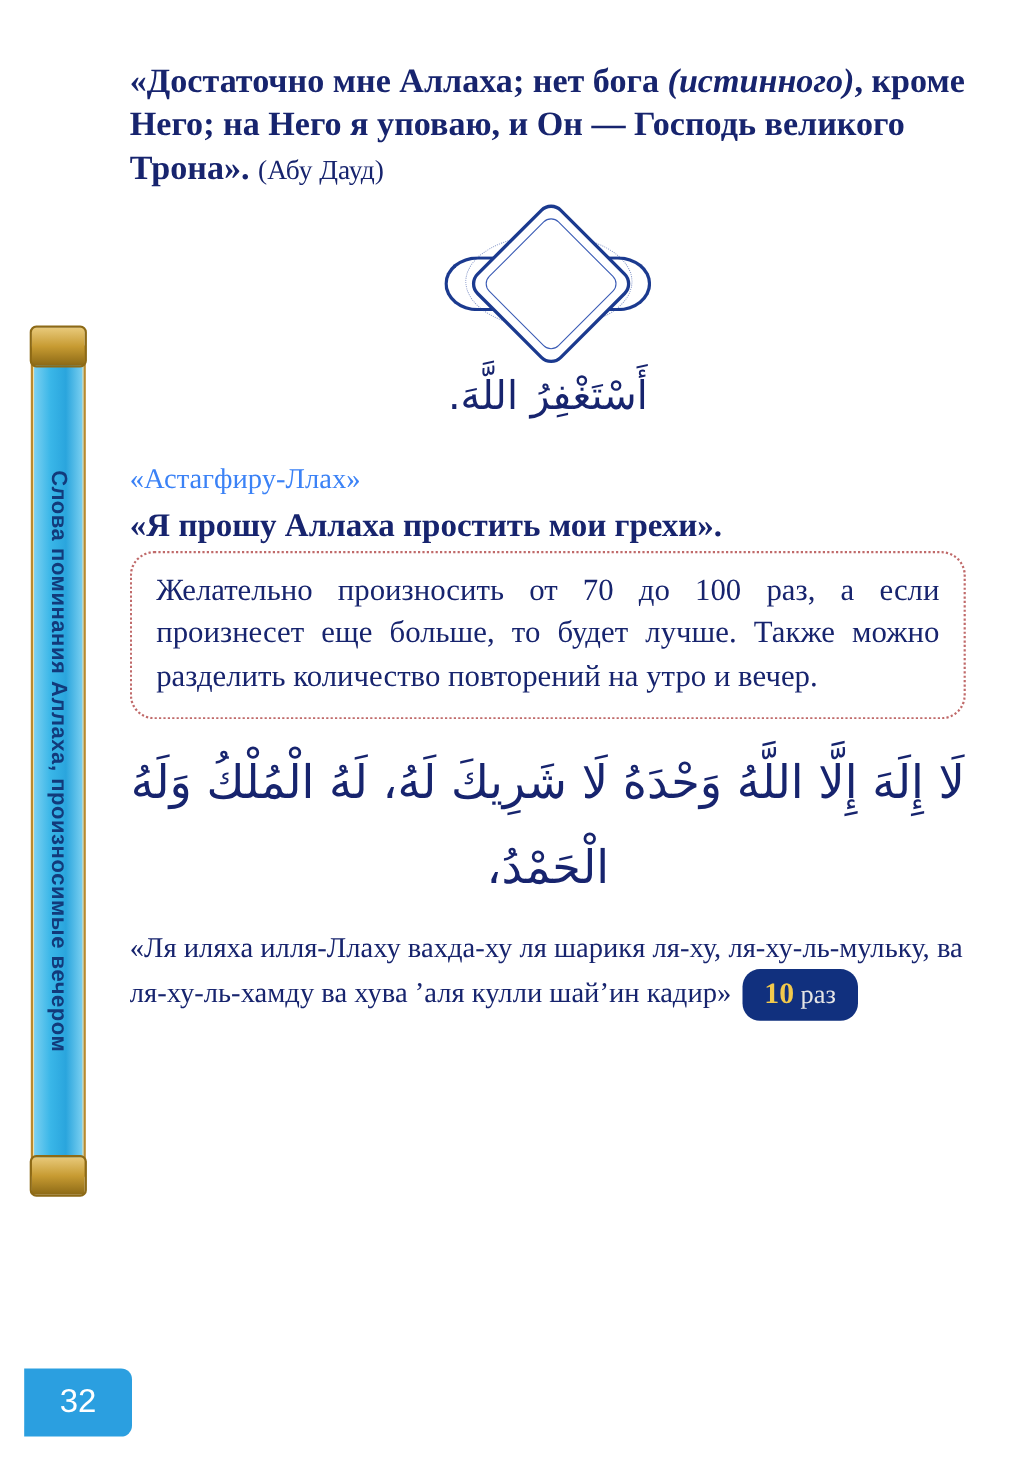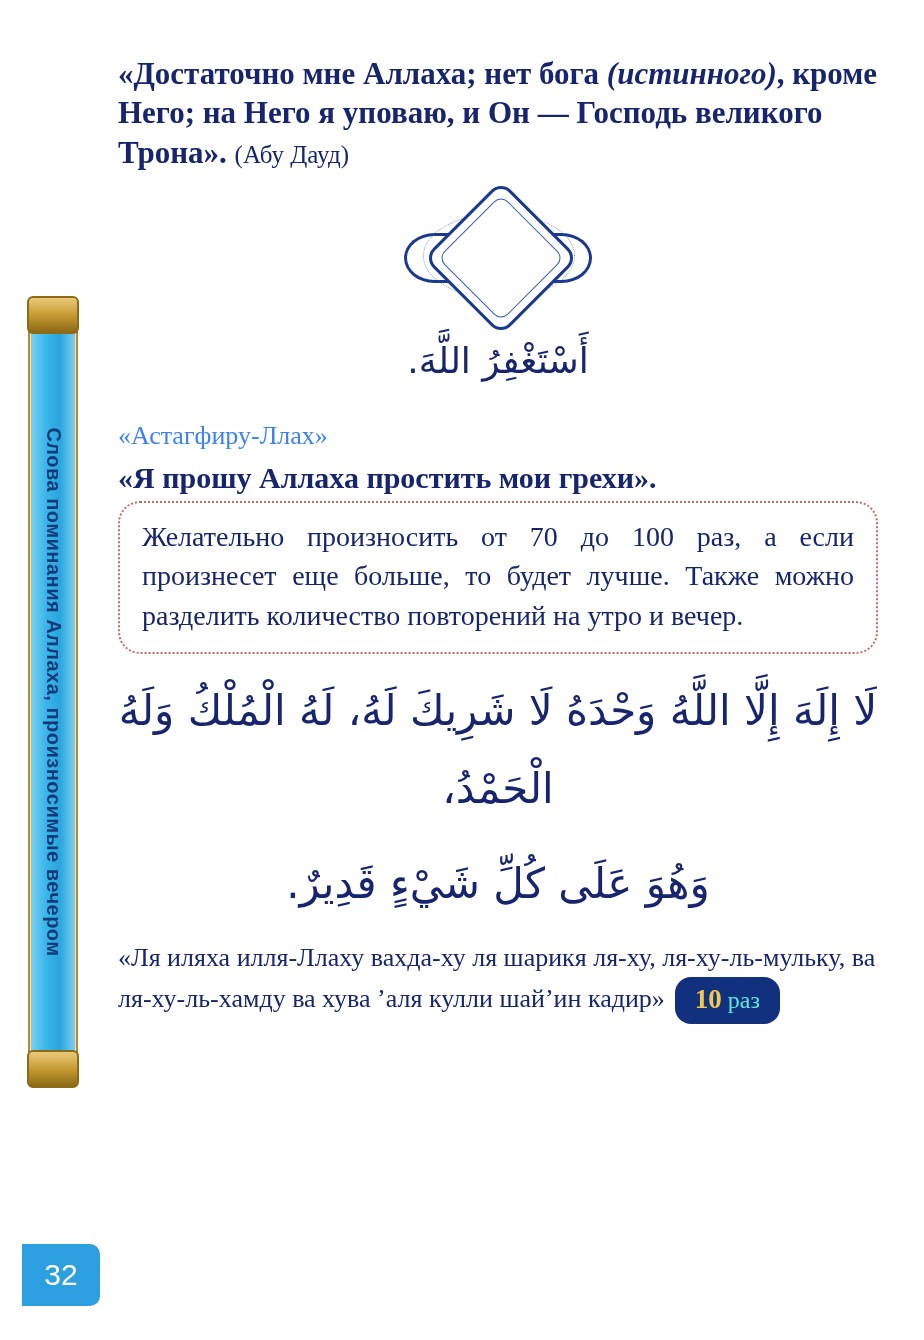--- a/index.html
+++ b/index.html
@@ -53,21 +53,21 @@
     color: #123a7a;
     width: 740px;
     text-align: center;
   }
 
   
   .page-number {
     position: absolute;
     left: 22px;
     bottom: 34px;
-    width: 78px;
+    width: 98px;
     height: 62px;
     background: #2b9fe0;
     border-radius: 0 10px 10px 0;
     color: #ffffff;
     font-family: "Liberation Sans", sans-serif;
     font-size: 30px;
     display: flex;
     align-items: center;
     justify-content: center;
   }
@@ -221,21 +221,21 @@
     vertical-align: middle;
     white-space: nowrap;
   }
   .count-badge .num {
     color: #f2c94c;
     font-weight: bold;
     font-size: 27px;
     text-align: center;
   }
   .count-badge .word {
-    color: #5eead4;
+    color: #e5e5e5;
     font-size: 24px;
     margin-left: 6px;
   }
 </style>
 </head>
 <body>
 
 <div class="side-tab">
   <div class="cap top"></div>
   <div class="cap bottom"></div>
@@ -262,19 +262,18 @@
 
   <p class="translit">«Астагфиру-Ллах»</p>
 
   <p class="meaning">«Я прошу Аллаха простить мои грехи».</p>
 
 
   <div class="note">Желательно произносить от 70 до 100 раз, а если произнесет еще больше, то будет лучше. Также можно разделить количество повторений на утро и вечер.</div>
 
 
   <div class="arabic two">لَا إِلَهَ إِلَّا اللَّهُ وَحْدَهُ لَا شَرِيكَ لَهُ، لَهُ الْمُلْكُ وَلَهُ الْحَمْدُ،</div>
-  <div class="arabic two">وَهُوَ عَلَى كُلِّ شَيْءٍ قَدِيرٌ.</div>
 
   <div class="translit-block">
     <span>«Ля иляха илля-Ллаху вахда-ху ля шарикя ля-ху, ля-ху-ль-мульку, ва ля-ху-ль-хамду ва хува ’аля кулли шай’ин кадир»</span><span class="count-badge"><span class="num">10</span><span class="word">раз</span></span>
   </div>
 
 </div>
 
 </body></html>

